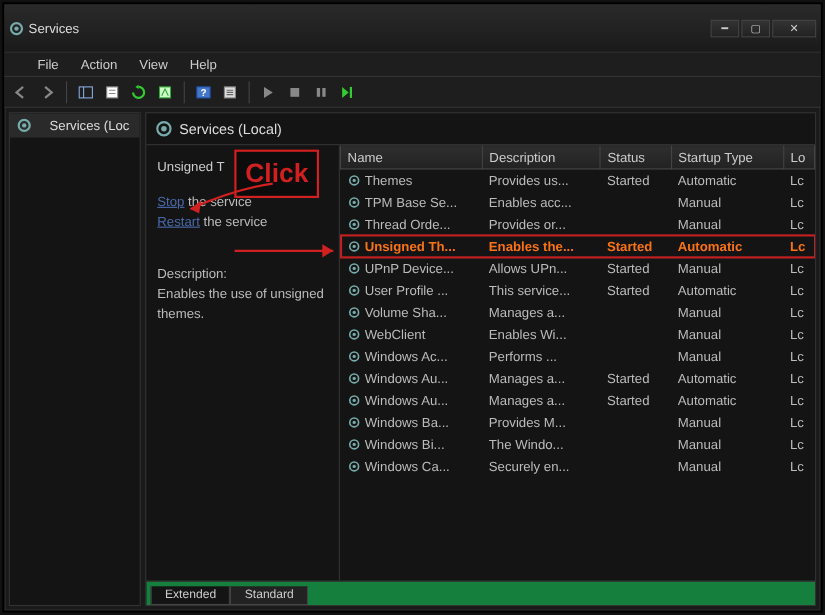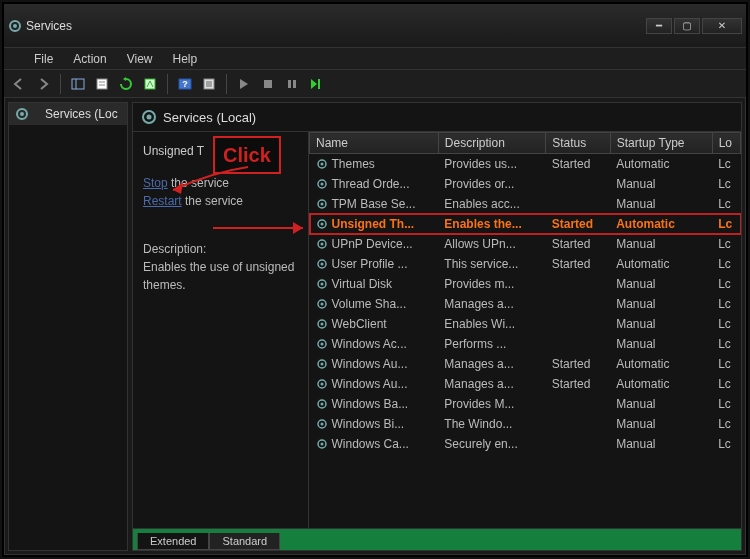--- a/index.html
+++ b/index.html
@@ -180,21 +180,21 @@
     font-size: 11px;
     cursor: pointer;
     margin-top: -1px;
   }
   .tab.active { background: #141414; }
   
   .click-box {
     position: absolute;
     border: 2px solid #d02020;
     color: #d02020;
-    font-size: 20px;
+    font-size: 24px;
     font-weight: bold;
     background: rgba(0,0,0,0.4);
     padding: 2px 8px;
     pointer-events: none;
   }
   svg { display: block; }
 </style>
 </head>
 <body>
 
@@ -369,32 +369,32 @@
                       </svg></span>Themes</td>
                   <td>Provides us...</td>
                   <td>Started</td>
                   <td>Automatic</td>
                   <td>Lc</td>
                 </tr>
                 <tr>
                   <td><span class="svc-icon"><svg width="12" height="12">
                         <circle cx="6" cy="6" r="4" fill="none" stroke="#7aa" stroke-width="1.5"></circle>
                         <circle cx="6" cy="6" r="1.5" fill="#7aa"></circle>
+                      </svg></span>TPM Base Se...</td>
+                  <td>Enables acc...</td>
+                  <td></td>
+                  <td>Manual</td>
+                  <td>Lc</td>
+                </tr>
+                <tr>
+                  <td><span class="svc-icon"><svg width="12" height="12">
+                        <circle cx="6" cy="6" r="4" fill="none" stroke="#7aa" stroke-width="1.5"></circle>
+                        <circle cx="6" cy="6" r="1.5" fill="#7aa"></circle>
                       </svg></span>Thread Orde...</td>
                   <td>Provides or...</td>
-                  <td></td>
-                  <td>Manual</td>
-                  <td>Lc</td>
-                </tr>
-                <tr>
-                  <td><span class="svc-icon"><svg width="12" height="12">
-                        <circle cx="6" cy="6" r="4" fill="none" stroke="#7aa" stroke-width="1.5"></circle>
-                        <circle cx="6" cy="6" r="1.5" fill="#7aa"></circle>
-                      </svg></span>TPM Base Se...</td>
-                  <td>Enables acc...</td>
                   <td></td>
                   <td>Manual</td>
                   <td>Lc</td>
                 </tr>
                 <tr class="sel">
                   <td><span class="svc-icon"><svg width="12" height="12">
                         <circle cx="6" cy="6" r="4" fill="none" stroke="#7aa" stroke-width="1.5"></circle>
                         <circle cx="6" cy="6" r="1.5" fill="#7aa"></circle>
                       </svg></span>Unsigned Th...</td>
                   <td>Enables the...</td>
@@ -419,30 +419,20 @@
                       </svg></span>User Profile ...</td>
                   <td>This service...</td>
                   <td>Started</td>
                   <td>Automatic</td>
                   <td>Lc</td>
                 </tr>
                 <tr>
                   <td><span class="svc-icon"><svg width="12" height="12">
                         <circle cx="6" cy="6" r="4" fill="none" stroke="#7aa" stroke-width="1.5"></circle>
                         <circle cx="6" cy="6" r="1.5" fill="#7aa"></circle>
-                      </svg></span>Virtual Disk</td>
-                  <td>Provides m...</td>
-                  <td></td>
-                  <td>Manual</td>
-                  <td>Lc</td>
-                </tr>
-                <tr>
-                  <td><span class="svc-icon"><svg width="12" height="12">
-                        <circle cx="6" cy="6" r="4" fill="none" stroke="#7aa" stroke-width="1.5"></circle>
-                        <circle cx="6" cy="6" r="1.5" fill="#7aa"></circle>
                       </svg></span>Volume Sha...</td>
                   <td>Manages a...</td>
                   <td></td>
                   <td>Manual</td>
                   <td>Lc</td>
                 </tr>
                 <tr>
                   <td><span class="svc-icon"><svg width="12" height="12">
                         <circle cx="6" cy="6" r="4" fill="none" stroke="#7aa" stroke-width="1.5"></circle>
                         <circle cx="6" cy="6" r="1.5" fill="#7aa"></circle>

